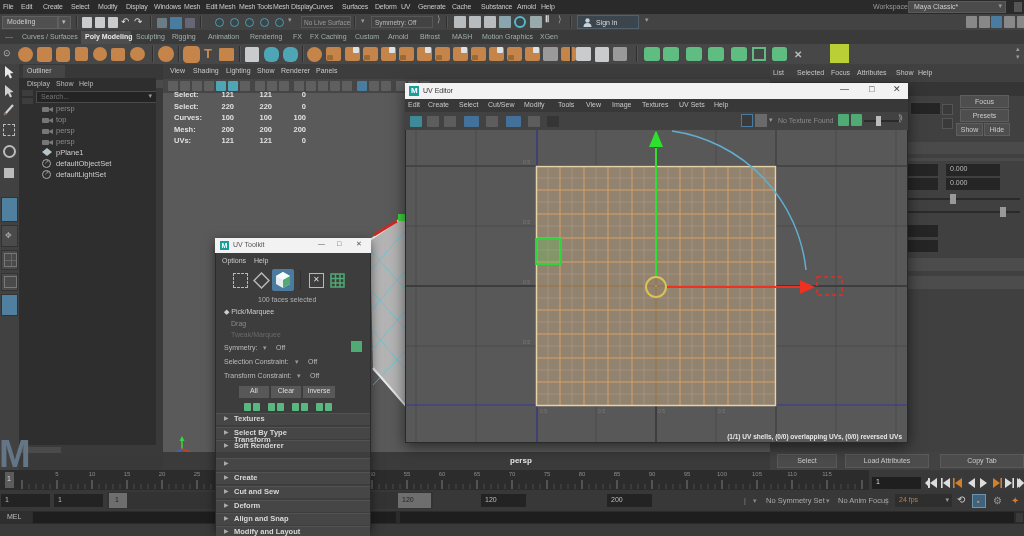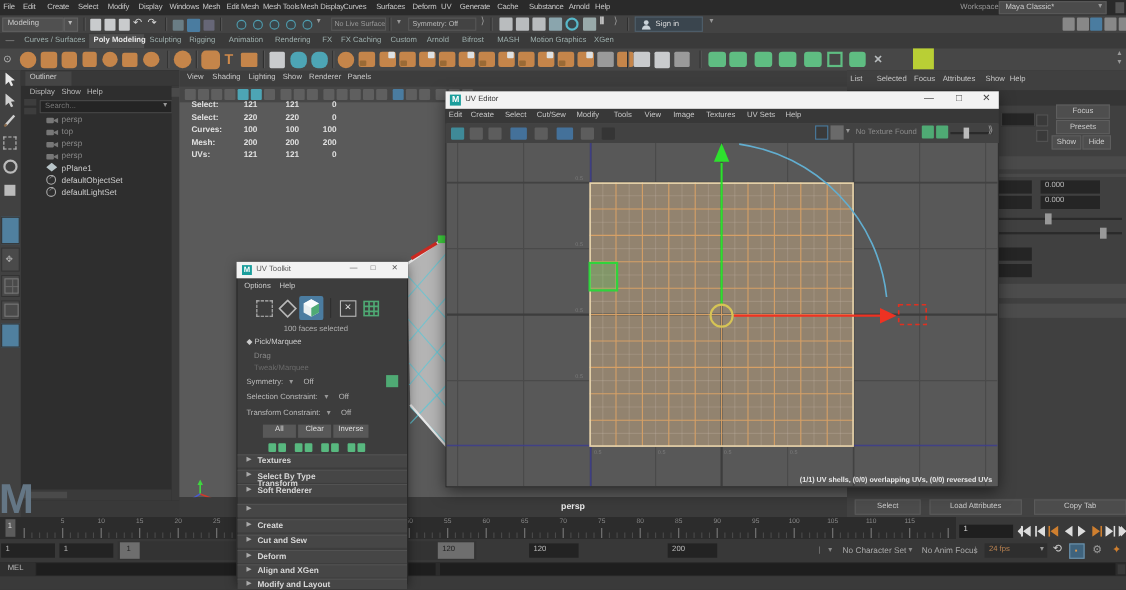--- a/index.html
+++ b/index.html
@@ -595,21 +595,21 @@
       <span class="tx" style="left:4px;top:3px;color:#222;">120</span>
     </div>
 <div class="abs" style="left:481px;top:494px;width:45px;height:13px;background:#232323;">
       <span class="tx" style="left:4px;top:2px;color:#bbb;">120</span>
     </div>
 <div class="abs" style="left:607px;top:494px;width:45px;height:13px;background:#232323;">
       <span class="tx" style="left:4px;top:2px;color:#bbb;">200</span>
     </div>
 <div class="tx" style="left:744px;top:497px;color:#888;">|</div>
 <div class="tx" style="left:753px;top:497px;color:#888;font-size:7px;">▾</div>
-<div class="tx" style="left:766px;top:497px;color:#aaa;font-size:7.5px;">No Character Set</div>
+<div class="tx" style="left:766px;top:497px;color:#aaa;font-size:7.5px;">No Symmetry Set</div>
 <div class="tx" style="left:826px;top:497px;color:#888;font-size:7px;">▾</div>
 <div class="tx" style="left:838px;top:497px;color:#aaa;font-size:7.5px;">No Anim Focus</div>
 <div class="tx" style="left:886px;top:497px;color:#888;">|</div>
 <div class="abs" style="left:895px;top:494px;width:57px;height:13px;background:#2e2e2e;">
       <span class="tx" style="left:4px;top:2px;color:#b9814f;">24 fps</span>
       <span class="tx" style="right:3px;top:2px;color:#999;">▾</span>
     </div>
 <div class="tx" style="left:957px;top:494px;color:#ccc;font-size:10px;">⟲</div>
 <div class="abs" style="left:972px;top:494px;width:14px;height:14px;background:#3f637d;border:1px solid #6e94ad;">
       <span class="tx" style="left:4px;top:3px;color:#e09a4f;font-size:7px;">▪</span>
@@ -701,21 +701,21 @@
 <div class="tx" style="left:224px;top:474px;color:#aaa;font-size:6px;">▶</div>
 <div class="tx" style="left:234px;top:474px;color:#d8d8d8;font-size:7.5px;font-weight:bold;">Create</div>
 <div class="abs" style="left:216px;top:486px;width:154px;height:12px;background:#464646;border-top:1px solid #525252;"></div>
 <div class="tx" style="left:224px;top:488px;color:#aaa;font-size:6px;">▶</div>
 <div class="tx" style="left:234px;top:488px;color:#d8d8d8;font-size:7.5px;font-weight:bold;">Cut and Sew</div>
 <div class="abs" style="left:216px;top:500px;width:154px;height:12px;background:#464646;border-top:1px solid #525252;"></div>
 <div class="tx" style="left:224px;top:502px;color:#aaa;font-size:6px;">▶</div>
 <div class="tx" style="left:234px;top:502px;color:#d8d8d8;font-size:7.5px;font-weight:bold;">Deform</div>
 <div class="abs" style="left:216px;top:513px;width:154px;height:12px;background:#464646;border-top:1px solid #525252;"></div>
 <div class="tx" style="left:224px;top:515px;color:#aaa;font-size:6px;">▶</div>
-<div class="tx" style="left:234px;top:515px;color:#d8d8d8;font-size:7.5px;font-weight:bold;">Align and XGen</div>
+<div class="tx" style="left:234px;top:515px;color:#d8d8d8;font-size:7.5px;font-weight:bold;">Align and Snap</div>
 <div class="abs" style="left:216px;top:526px;width:154px;height:12px;background:#464646;border-top:1px solid #525252;"></div>
 <div class="tx" style="left:224px;top:528px;color:#aaa;font-size:6px;">▶</div>
 <div class="tx" style="left:234px;top:528px;color:#d8d8d8;font-size:7.5px;font-weight:bold;">Modify and Layout</div>
 <div class="abs" style="left:405px;top:83px;width:503px;height:360px;background:#4b4b4b;box-shadow:0 4px 14px rgba(0,0,0,0.55);border:1px solid #2a2a2a;"></div>
 <div class="abs" style="left:405px;top:83px;width:503px;height:16px;background:#f2f2f2;"></div>
 <div class="abs" style="left:409px;top:86px;width:10px;height:10px;background:#1a9e9c;">
       <span class="tx" style="left:2px;top:1px;color:#fff;font-size:8px;font-weight:bold;">M</span>
     </div>
 <div class="tx" style="left:423px;top:87px;color:#333;">UV Editor</div>
 <div class="tx" style="left:840px;top:85px;color:#444;font-size:9px;">—</div>

